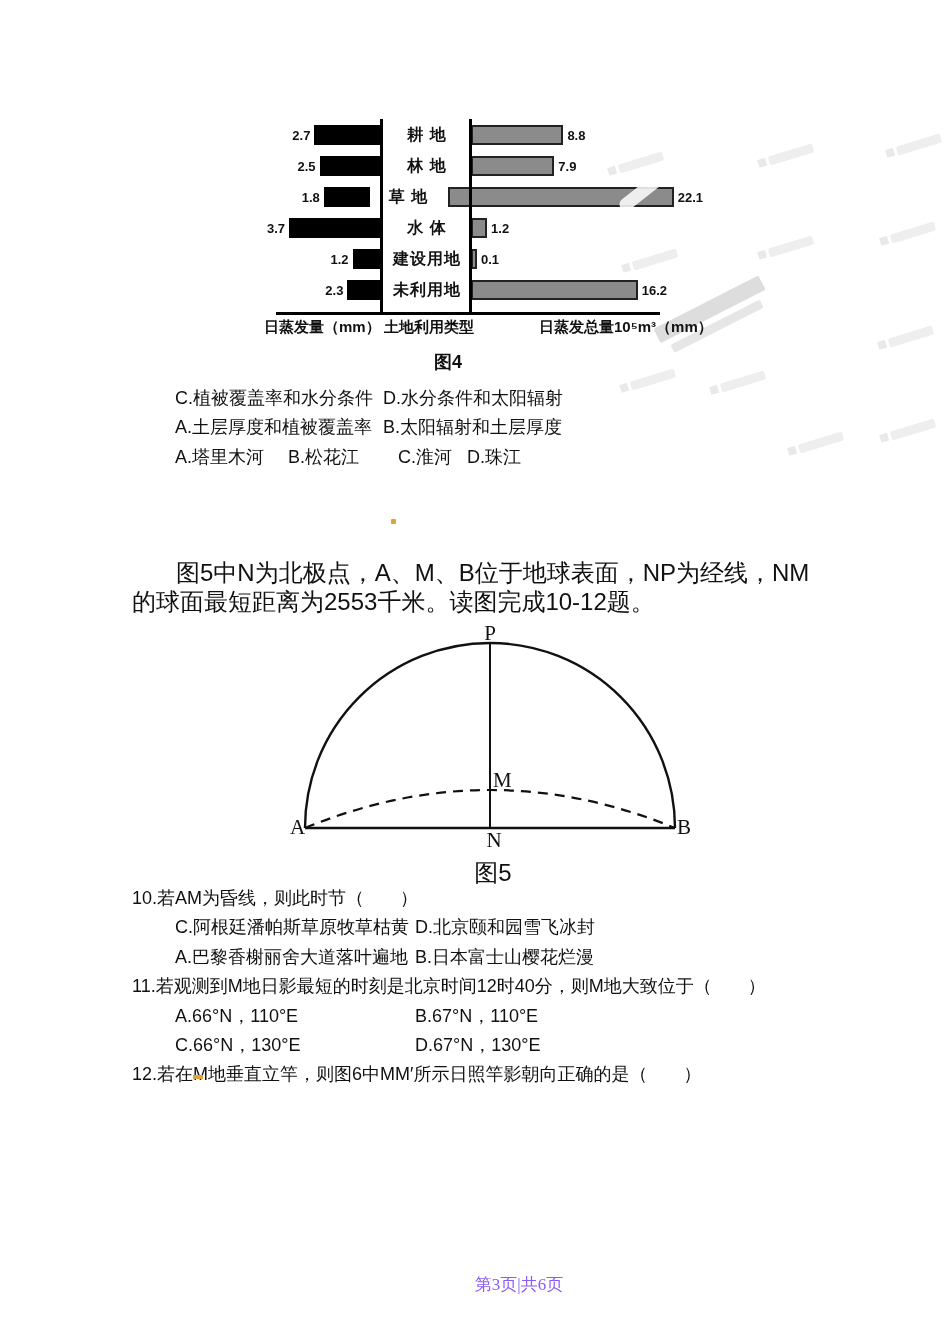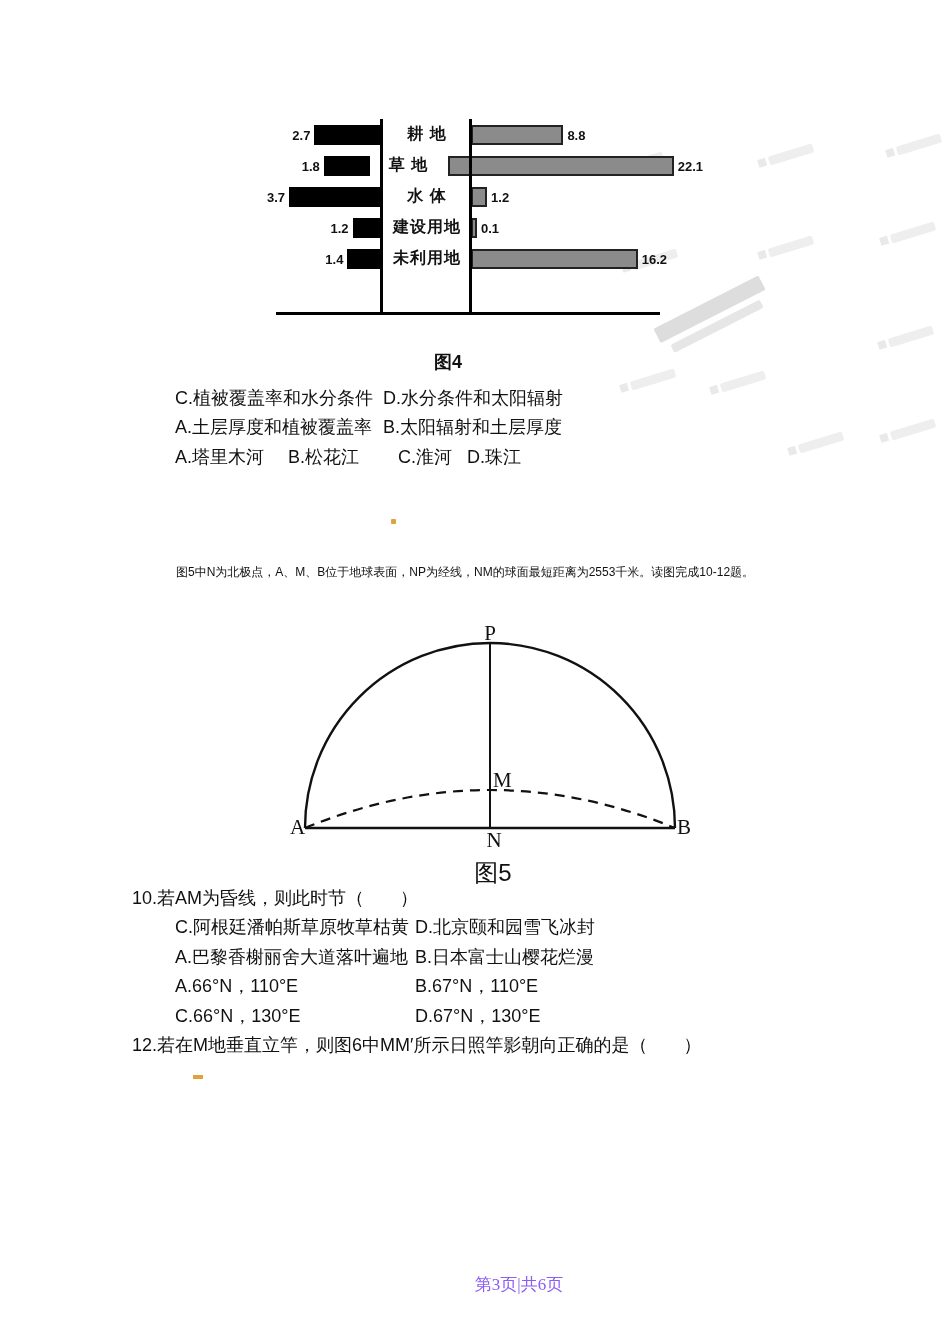--- a/index.html
+++ b/index.html
@@ -4,21 +4,21 @@
 <style>
   html,body{margin:0;padding:0;}
   #page{
     position:relative; width:950px; height:1344px; background:#ffffff;
     font-family:"Liberation Sans", sans-serif; color:#111; overflow:hidden;
   }
 
   
   .chart{position:absolute; left:262px; top:113px; width:445px; height:275px;}
   .chart-rows{position:absolute; left:0; top:12px; right:0;}
-  .chart-row{display:flex; align-items:flex-end; height:20px; margin-bottom:11px;}
+  .chart-row{display:flex; align-items:flex-start; height:20px; margin-bottom:11px;}
   .cl{width:121px; display:flex; justify-content:flex-end; align-items:center;}
   .cm{width:88px; text-align:center; font-size:16px; font-weight:700; letter-spacing:1px; white-space:nowrap;}
   .cr{flex:1; display:flex; align-items:center;}
   .bar-black{height:20px; background:#000;}
   .bar-gray{height:16px; background:#8b8b8b; border:2px solid #222;}
   .val{font-size:13px; font-weight:600; padding:0 4px; white-space:nowrap;}
   .spine{position:absolute; width:3px; background:#000; top:6px; height:196px;}
   .spine-left{left:118px;}
   .spine-right{left:207px;}
   .baxis{position:absolute; left:14px; top:199px; width:384px; height:3px; background:#000;}
@@ -31,21 +31,21 @@
   
   .qblock{position:absolute; left:132px; width:710px; font-size:18px; font-weight:500;}
   .qline{height:29.4px; line-height:29.4px; white-space:nowrap;}
   .qline.s1{padding-left:8px;}        
   .qline.opts{padding-left:43px;}
   .oc{display:inline-block;}
   .w208{width:208px;} .w240{width:240px;}
   .w113{width:113px;} .w110{width:110px;} .w69{width:69px;}
   #qb1{top:384px;}
   #qb2{top:884px;}
-  .para{position:absolute; left:132px; top:558px; width:694px; font-size:12px;
+  .para{position:absolute; left:132px; top:558px; width:694px; font-size:24px;
         font-weight:500; line-height:29.4px; text-indent:44px;}
 
   
   .fig5{position:absolute; left:288px; top:610px; width:410px; height:272px;}
   .fig5 svg{display:block;}
   .fig5-cap{position:absolute; top:247px; left:0; width:100%; text-align:center; font-size:24px;}
   .fig5 text{font-family:"Liberation Serif", serif; font-size:21px; fill:#111;}
 
   
   .footer{position:absolute; top:1273px; left:0; width:100%; text-align:center;
@@ -91,20 +91,31 @@
             <div class="bar-black" style="width: 68.5946px; background: rgb(0, 0, 0);"></div>
           </div>
           <div class="cm">耕 地</div>
           <div class="cr">
             <div class="bar-gray" style="width: 88.3982px; background: rgb(139, 139, 139);"></div>
             <span class="val">8.8</span>
           </div>
         </div>
         <div class="chart-row">
           <div class="cl">
+            <span class="val">2.5</span>
+            <div class="bar-black" style="width: 63.5135px; background: rgb(0, 0, 0);"></div>
+          </div>
+          <div class="cm">林 地</div>
+          <div class="cr">
+            <div class="bar-gray" style="width: 79.3575px; background: rgb(139, 139, 139);"></div>
+            <span class="val">7.9</span>
+          </div>
+        </div>
+        <div class="chart-row">
+          <div class="cl">
             <span class="val">1.8</span>
             <div class="bar-black" style="width: 45.7297px; background: rgb(0, 0, 0);"></div>
           </div>
           <div class="cm">草 地</div>
           <div class="cr">
             <div class="bar-gray" style="width: 222px; background: rgb(139, 139, 139);"></div>
             <span class="val">22.1</span>
           </div>
         </div>
         <div class="chart-row">
@@ -124,33 +135,38 @@
             <div class="bar-black" style="width: 30.4865px; background: rgb(0, 0, 0);"></div>
           </div>
           <div class="cm">建设用地</div>
           <div class="cr">
             <div class="bar-gray" style="width: 2px; background: rgb(139, 139, 139);"></div>
             <span class="val">0.1</span>
           </div>
         </div>
         <div class="chart-row">
           <div class="cl">
-            <span class="val">1.4</span>
+            <span class="val">2.3</span>
             <div class="bar-black" style="width: 35.5676px; background: rgb(0, 0, 0);"></div>
           </div>
           <div class="cm">未利用地</div>
           <div class="cr">
             <div class="bar-gray" style="width: 162.733px; background: rgb(139, 139, 139);"></div>
             <span class="val">16.2</span>
           </div>
         </div>
       </div>
     <div class="spine spine-left"></div>
     <div class="spine spine-right"></div>
     <div class="baxis"></div>
+    <div class="axis-labels">
+      <span class="al-left">日蒸发量（mm）</span>
+      <span class="al-mid">土地利用类型</span>
+      <span class="al-right">日蒸发总量10⁵m³（mm）</span>
+    </div>
     <div class="fig4-cap">图4</div>
   </div>
   <div class="streak"></div>
 
   <div class="qblock" id="qb1">
     <div class="qline opts">
       <span class="oc w208">C.植被覆盖率和水分条件</span><span class="oc">D.水分条件和太阳辐射</span>
     </div>
     <div class="qline opts">
       <span class="oc w208">A.土层厚度和植被覆盖率</span><span class="oc">B.太阳辐射和土层厚度</span>
@@ -178,20 +194,21 @@
   </div>
 
   <div class="qblock" id="qb2">
     <div class="qline">10.若AM为昏线，则此时节（　　）</div>
     <div class="qline opts">
       <span class="oc w240">C.阿根廷潘帕斯草原牧草枯黄</span><span class="oc">D.北京颐和园雪飞冰封</span>
     </div>
     <div class="qline opts">
       <span class="oc w240">A.巴黎香榭丽舍大道落叶遍地</span><span class="oc">B.日本富士山樱花烂漫</span>
     </div>
+    <div class="qline">11.若观测到M地日影最短的时刻是北京时间12时40分，则M地大致位于（　　）</div>
     <div class="qline opts">
       <span class="oc w240">A.66°N，110°E</span><span class="oc">B.67°N，110°E</span>
     </div>
     <div class="qline opts">
       <span class="oc w240">C.66°N，130°E</span><span class="oc">D.67°N，130°E</span>
     </div>
     <div class="qline">12.若在M地垂直立竿，则图6中MM′所示日照竿影朝向正确的是（　　）</div>
   </div>
 
   <div class="art art-dot"></div>

